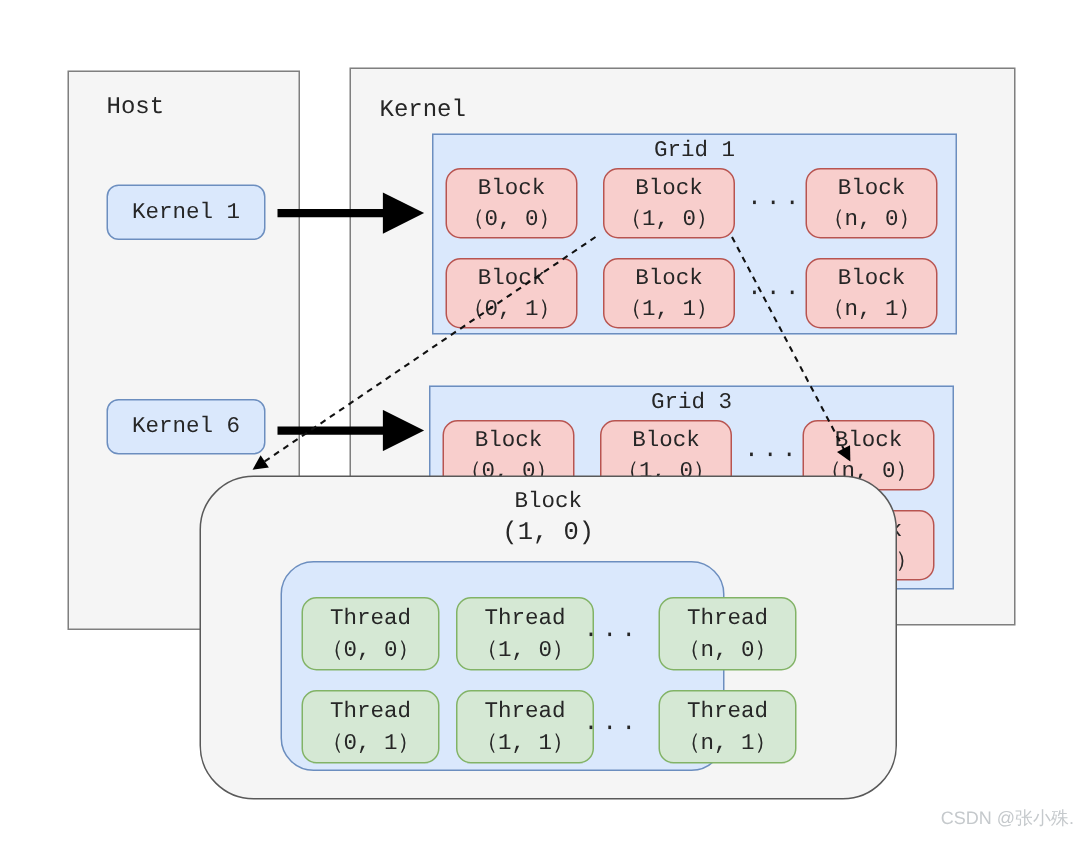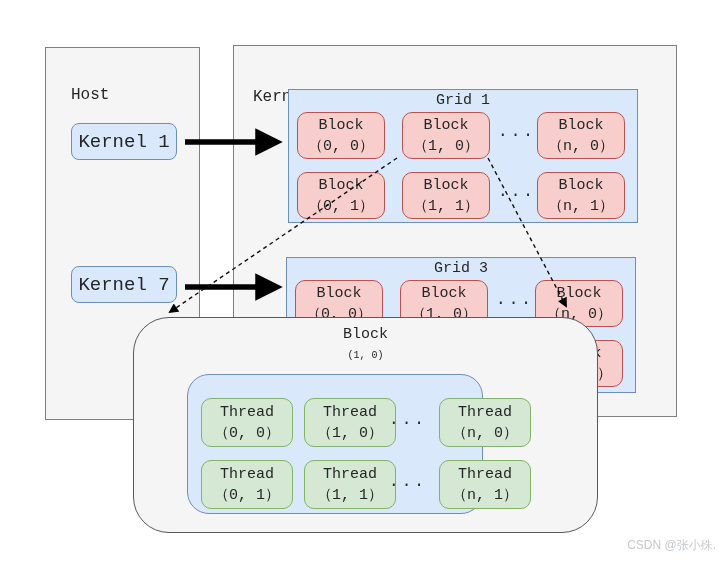--- a/index.html
+++ b/index.html
@@ -7,28 +7,28 @@
     position:relative;width:726px;height:563px;background:var(--page-bg,#fff);
     font-family:"Liberation Mono","DejaVu Sans Mono",monospace;
     color:var(--text,#262626);overflow:hidden;
   }
   .outer-box{
     position:absolute;background:var(--box-fill,#f5f5f5);
     border:1.5px solid var(--box-stroke,#7f7f7f);box-sizing:border-box;
   }
   .host-box{left:45px;top:47px;width:155px;height:373px;}
   .device-box{left:233px;top:45px;width:444px;height:372px;}
-  .outer-title{position:absolute;font-size:16px;white-space:nowrap;margin-top:24px;}
+  .outer-title{position:absolute;font-size:16px;white-space:nowrap;}
   .host-box .outer-title{left:25px;top:14px;}
   .device-box .outer-title{left:19px;top:18px;}
   .kernel{
     position:absolute;width:106px;height:37px;box-sizing:border-box;
     background:var(--kernel-fill,#dae8fc);border:1.5px solid var(--kernel-stroke,#6c8ebf);
     border-radius:8px;display:flex;align-items:center;justify-content:center;
-    font-size:19px;white-space:nowrap;
+    font-size:15px;white-space:nowrap;
   }
   .kernel-1{left:25px;top:75px;}
   .kernel-2{left:25px;top:218px;}
   .grid{
     position:absolute;width:350px;box-sizing:border-box;
     background:var(--grid-fill,#dae8fc);border:1.5px solid var(--grid-stroke,#6c8ebf);
   }
   .grid-1{left:54px;top:43px;height:134px;}
   .grid-2{left:52px;top:211px;height:136px;}
   .grid-title{position:absolute;left:0;right:0;top:2px;text-align:center;font-size:15px;}
@@ -48,21 +48,21 @@
     font-size:16px;letter-spacing:3px;line-height:21px;
   }
   .dots-row1{top:35px;} .dots-row2{top:95px;}
   .arrow-layer{position:absolute;left:0;top:0;z-index:3;pointer-events:none;}
   .popup{
     position:absolute;left:133px;top:317px;width:465px;height:216px;z-index:4;
     box-sizing:border-box;background:var(--popup-fill,#f5f5f5);
     border:1.5px solid var(--popup-stroke,#595959);border-radius:36px;
   }
   .popup-title{position:absolute;left:0;right:0;top:6px;text-align:center;font-size:15px;line-height:21px;}
-  .popup-coord{position:absolute;left:0;right:0;top:27px;text-align:center;font-size:10px;line-height:21px;}
+  .popup-coord{position:absolute;left:0;right:0;top:27px;text-align:center;font-size:17px;line-height:21px;}
   .threads-panel{
     position:absolute;left:53px;top:56px;width:296px;height:140px;box-sizing:border-box;
     background:var(--grid-fill,#dae8fc);border:1.5px solid var(--grid-stroke,#6c8ebf);
     border-radius:22px;
   }
   .thread-cell{
     width:92px;height:49px;background:var(--thread-fill,#d5e8d4);
     border:1.5px solid var(--thread-stroke,#82b366);
   }
   .tc0{left:13px;top:23px;}  .tc1{left:116px;top:23px;}  .tc2{left:251px;top:23px;}
@@ -80,21 +80,21 @@
 <body>
 
 <div class="canvas">
 
   <div class="outer-box host-box">
     <div class="outer-title">Host</div>
     <div class="kernel kernel-1">
       <span>Kernel 1</span>
     </div>
     <div class="kernel kernel-2">
-      <span>Kernel 7</span>
+      <span>Kernel 6</span>
     </div>
   </div>
 
   <div class="outer-box device-box">
     <div class="outer-title">Kernel</div>
 
     <div class="grid grid-1">
       <div class="grid-title">Grid 1</div>
       <div class="cell block-cell bc0">
         <span>Block</span>

